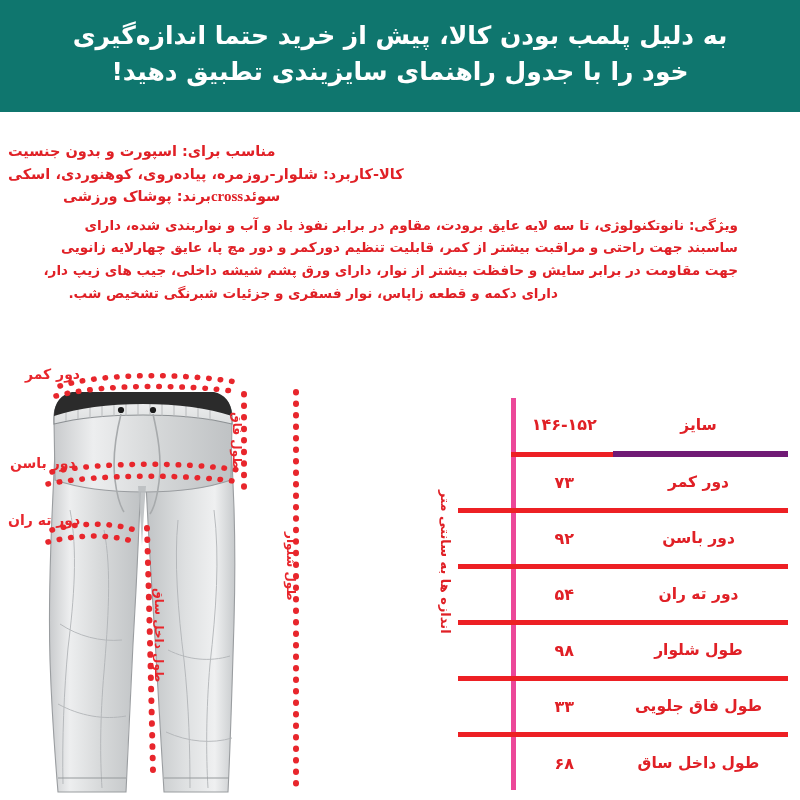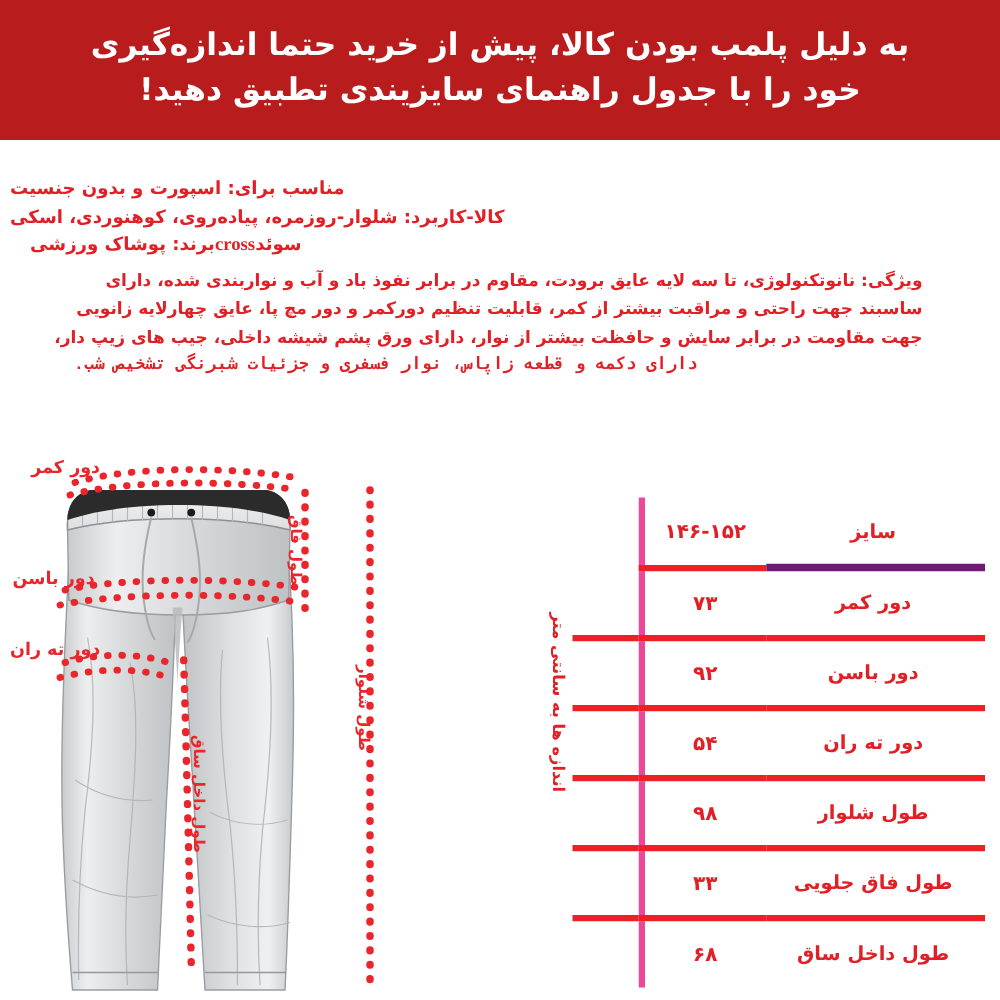--- a/index.html
+++ b/index.html
@@ -14,21 +14,21 @@
     position:relative;
     width:800px; height:800px;
     background:#ffffff;
   }
 
   
   .banner {
     position:absolute;
     left:0; top:0;
     width:800px; height:112px;
-    background:#b91c1c;
+    background:#0f766e;
     display:flex;
     flex-direction:column;
     align-items:center;
     justify-content:center;
     padding:6px 44px 10px 44px;
   }
   .banner-line {
     color:#ffffff;
     font-weight:bold;
     font-size:25px;
@@ -51,21 +51,21 @@
     direction:rtl;
     text-align:right;
   }
   .top-line {
     font-size:14.5px; font-weight:bold; line-height:1.56;
     color:#E02026; white-space:nowrap;
     text-align:left;
   }
   .tl1 { padding-left:8px; margin-right:355px; }
   .tl2 { padding-left:8px; margin-right:355px; }
-  .tl3 { padding-left:24px; margin-right:355px; }
+  .tl3 { padding-left:24px; margin-right:355px;margin-left:39px; }
   .brand-latin {
     font-family:"Liberation Serif", serif;
     font-weight:bold;
     font-size:15px;
     letter-spacing:0px;
   }
 
   .feature {
     margin-top:5px;
     direction:rtl;
@@ -73,21 +73,21 @@
     color:#E02026;
     font-size:13.6px;
     font-weight:bold;
     line-height:1.68;
     padding:0 62px 0 62px;
   }
   .feature .fline { white-space:nowrap; text-align:right; }
   .fl1 { text-align:center; }
   .fl2 { text-align:center; }
   .fl3 { text-align:center; }
-  .fl4 { text-align:center; padding-right:180px;font-family:Liberation Mono, monospace; }
+  .fl4 { text-align:center; padding-right:180px; }
 
   
   .pants-wrap {
     position:absolute;
     left:8px; top:360px;
     width:320px; height:440px;
   }
   .pants-svg { display:block; }
 
   .meas-label {

